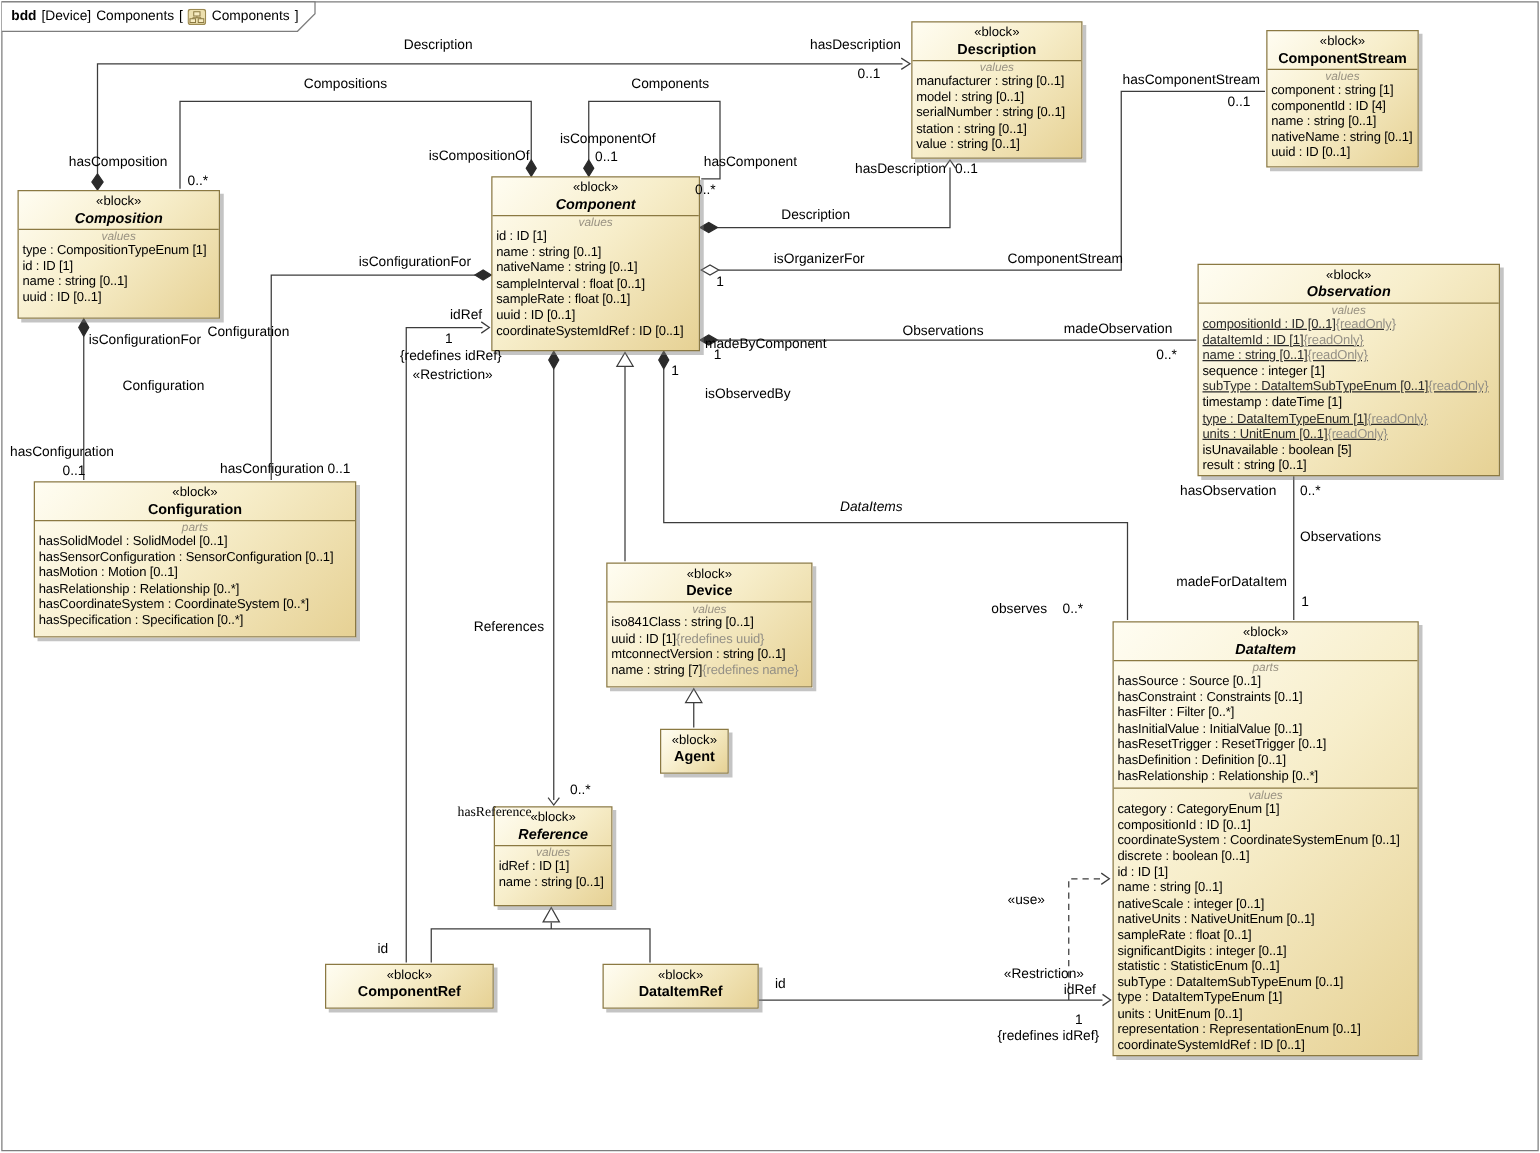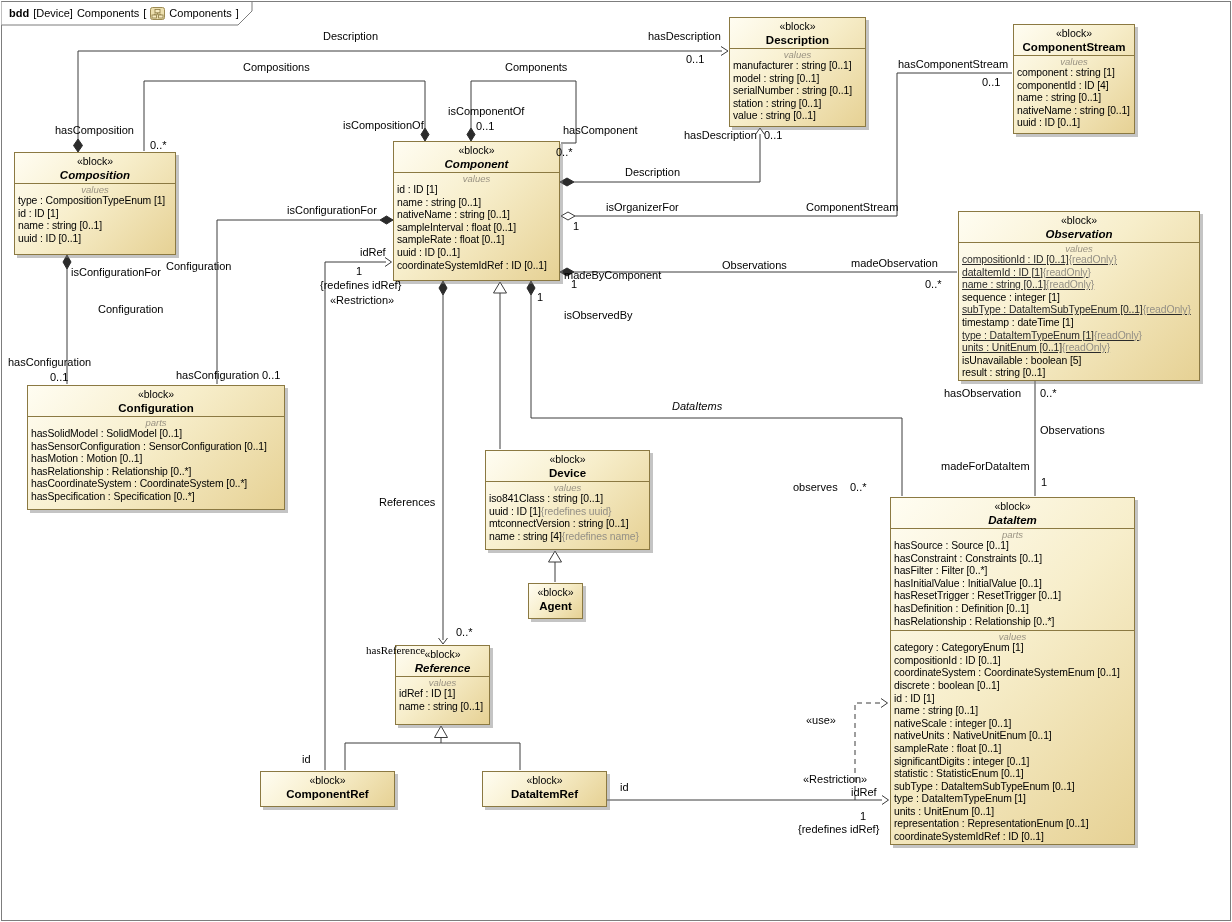--- a/index.html
+++ b/index.html
@@ -213,21 +213,21 @@
         </div>
       </div>
       <div class="block" style="left: 485px; top: 450px; width: 165px; height: 100px;">
         <div class="stereo">«block»</div>
         <div class="bname">Device</div>
         <div class="compartment">
           <div class="clabel">values</div>
           <div class="row"><span>iso841Class : string [0..1]</span></div>
           <div class="row"><span>uuid : ID [1]</span><span class="gray">{redefines uuid}</span></div>
           <div class="row"><span>mtconnectVersion : string [0..1]</span></div>
-          <div class="row"><span>name : string [4]</span><span class="gray">{redefines name}</span></div>
+          <div class="row"><span>name : string [7]</span><span class="gray">{redefines name}</span></div>
         </div>
       </div>
       <div class="block" style="left: 528px; top: 583px; width: 55px; height: 36px;">
         <div class="stereo">«block»</div>
         <div class="bname">Agent</div>
       </div>
       <div class="block" style="left: 395px; top: 645px; width: 95px; height: 80px;">
         <div class="stereo">«block»</div>
         <div class="bname it">Reference</div>
         <div class="compartment">
@@ -289,21 +289,21 @@
       <div class="elabel" style="left: 308px; top: 119px; margin-left: 35px;">isCompositionOf</div>
       <div class="elabel" style="left: 55px; top: 124px;">hasComposition</div>
       <div class="elabel" style="left: 150px; top: 139px;">0..*</div>
       <div class="elabel" style="left: 563px; top: 124px;">hasComponent</div>
       <div class="elabel" style="left: 556px; top: 146px;">0..*</div>
       <div class="elabel" style="left: 684px; top: 129px;">hasDescription</div>
       <div class="elabel" style="left: 764px; top: 129px;">0..1</div>
       <div class="elabel" style="left: 898px; top: 58px;">hasComponentStream</div>
       <div class="elabel" style="left: 982px; top: 76px;">0..1</div>
       <div class="elabel" style="left: 625px; top: 166px;">Description</div>
-      <div class="elabel" style="left: 562px; top: 201px; padding-left: 44px;">isOrganizerFor</div>
+      <div class="elabel" style="left: 575px; top: 201px; padding-left: 44px;">isOrganizerFor</div>
       <div class="elabel" style="left: 806px; top: 201px;">ComponentStream</div>
       <div class="elabel" style="left: 573px; top: 220px;">1</div>
       <div class="elabel" style="left: 287px; top: 204px;">isConfigurationFor</div>
       <div class="elabel" style="left: 360px; top: 246px;">idRef</div>
       <div class="elabel" style="left: 356px; top: 265px;">1</div>
       <div class="elabel" style="left: 320px; top: 279px;">{redefines idRef}</div>
       <div class="elabel" style="left: 330px; top: 294px;">«Restriction»</div>
       <div class="elabel" style="left: 564px; top: 257px; margin-top: 12px;">madeByComponent</div>
       <div class="elabel" style="left: 722px; top: 259px;">Observations</div>
       <div class="elabel" style="left: 851px; top: 257px;">madeObservation</div>

